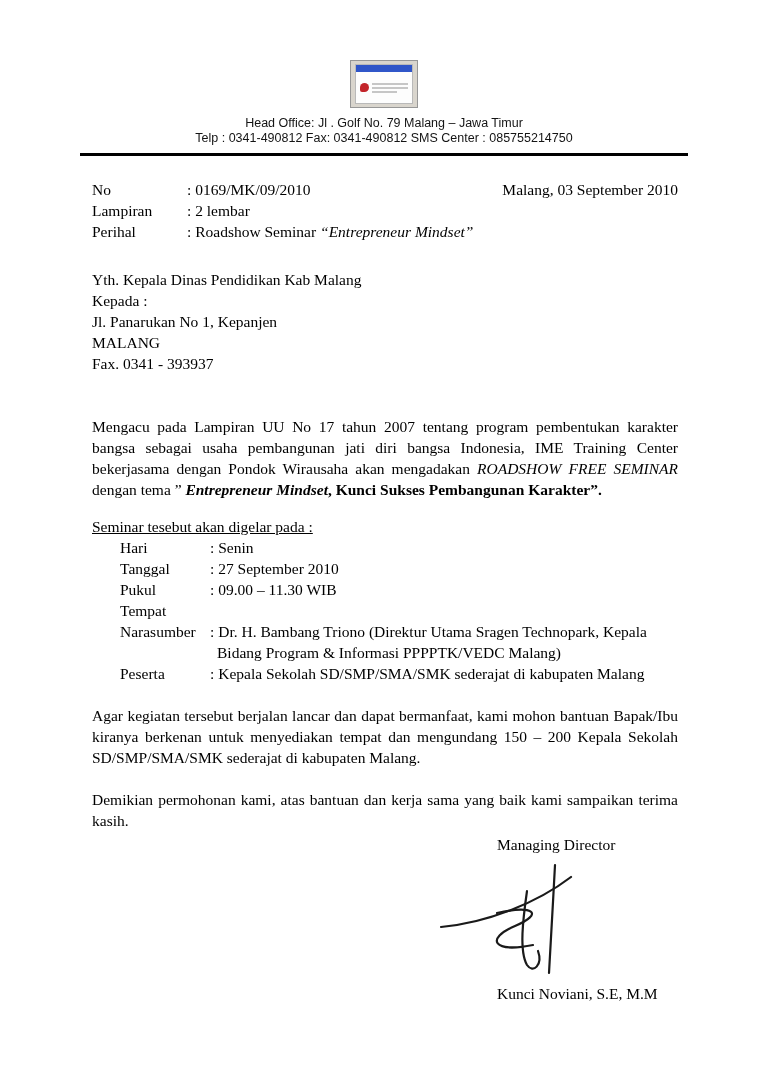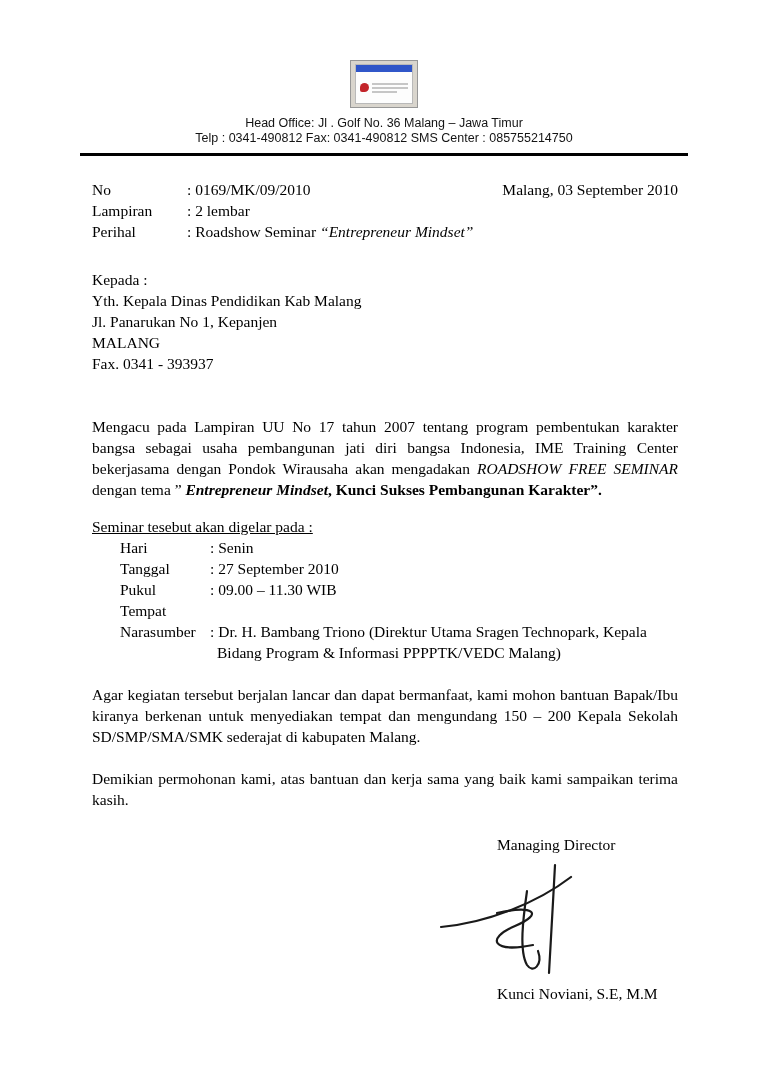--- a/index.html
+++ b/index.html
@@ -66,21 +66,21 @@
         <span class="logo-lines">
             <i></i>
             <i></i>
             <i></i>
           </span>
       </div>
     </div>
   </div>
 
   <div class="header-text">
-    <div>Head Office: Jl . Golf No. 36 Malang – Jawa Timur</div>
+    <div>Head Office: Jl . Golf No. 79 Malang – Jawa Timur</div>
     <div>Telp : 0341-490812 Fax: 0341-490812 SMS Center : 085755214750</div>
   </div>
   <div class="rule"></div>
 
   <div class="content">
 
     <div class="meta">
       <div class="meta-row">
         <span class="meta-label">No</span>
         <span class="meta-value">: 0169/MK/09/2010</span>
@@ -90,22 +90,22 @@
         <span class="meta-label">Lampiran</span>
         <span class="meta-value">: 2 lembar</span>
       </div>
       <div class="meta-row">
         <span class="meta-label">Perihal</span>
         <span class="meta-value"><span>: Roadshow Seminar </span><span class="it">“Entrepreneur Mindset”</span></span>
       </div>
     </div>
 
     <div class="recipient">
+      <div>Yth. Kepala Dinas Pendidikan Kab Malang</div>
       <div>Kepada :</div>
-      <div>Yth. Kepala Dinas Pendidikan Kab Malang</div>
       <div>Jl. Panarukan No 1, Kepanjen</div>
       <div>MALANG</div>
       <div>Fax. 0341 - 393937</div>
     </div>
 
     <p class="para p1"><span>Mengacu pada Lampiran UU No 17 tahun 2007 tentang program pembentukan karakter bangsa sebagai usaha pembangunan jati diri bangsa Indonesia, IME Training Center bekerjasama dengan Pondok Wirausaha akan mengadakan </span><span class="it">ROADSHOW FREE SEMINAR</span><span> dengan tema ” </span><span class="bit">Entrepreneur Mindset</span><span class="b">, Kunci Sukses Pembangunan Karakter”.</span></p>
 
     <div class="sched-intro">Seminar tesebut akan digelar pada :</div>
     <div class="sched">
       <div class="sched-row">
@@ -124,20 +124,24 @@
         <span class="sched-label">Tempat</span>
       </div>
       <div class="sched-row">
         <span class="sched-label">Narasumber</span>
         <span class="sched-value">: Dr. H. Bambang Triono (Direktur Utama Sragen Technopark, Kepala</span>
       </div>
       <div class="sched-row">
         <span class="sched-label"></span>
         <span class="sched-value cont">Bidang Program &amp; Informasi PPPPTK/VEDC Malang)</span>
       </div>
+      <div class="sched-row">
+        <span class="sched-label">Peserta</span>
+        <span class="sched-value">: Kepala Sekolah SD/SMP/SMA/SMK sederajat di kabupaten Malang</span>
+      </div>
     </div>
 
     <p class="para">Agar kegiatan tersebut berjalan lancar dan dapat bermanfaat, kami mohon bantuan Bapak/Ibu kiranya berkenan untuk menyediakan tempat dan mengundang 150 – 200 Kepala Sekolah SD/SMP/SMA/SMK sederajat di kabupaten Malang.</p>
     <p class="para">Demikian permohonan kami, atas bantuan dan kerja sama yang baik kami sampaikan terima kasih.</p>
 
   </div>
 
   <div class="sig-block">
     <div class="sig-title">Managing Director</div>
     <svg class="sig-svg" width="150" height="118" viewBox="0 0 150 118">

